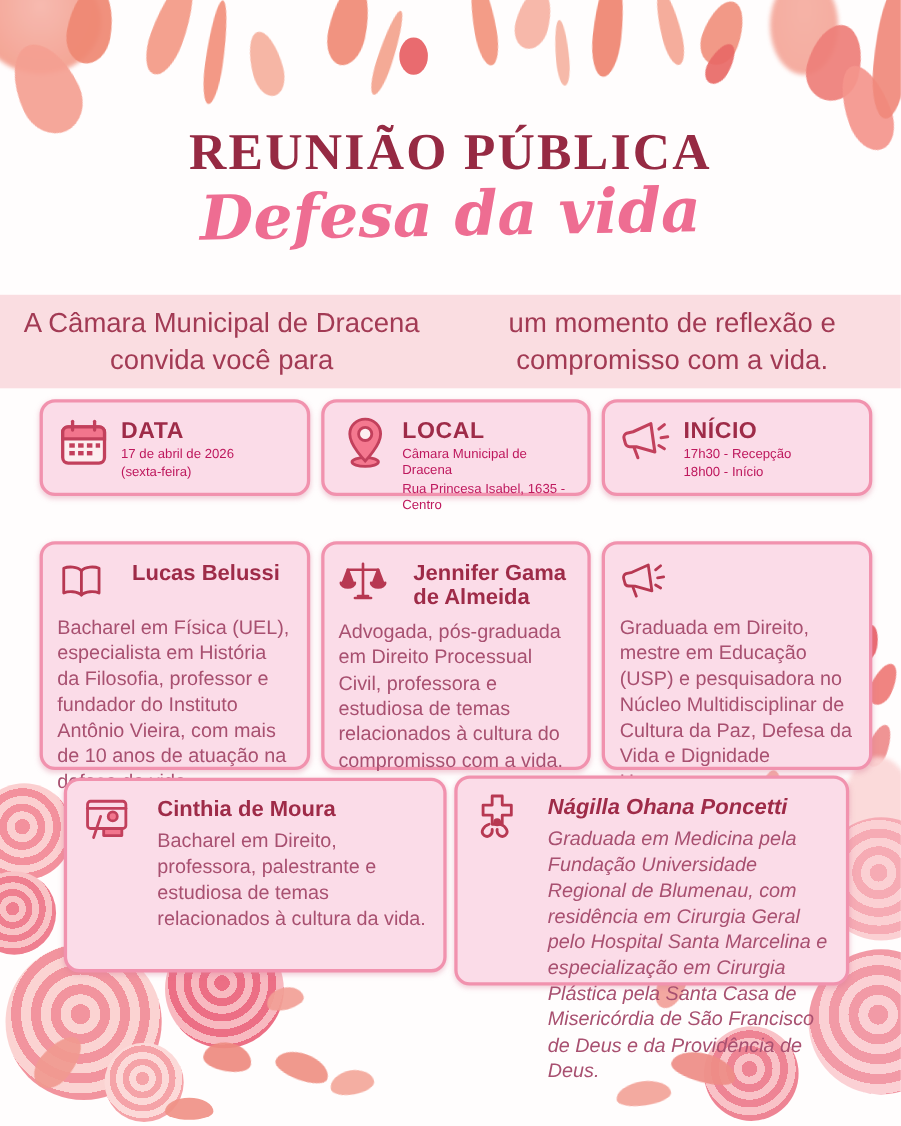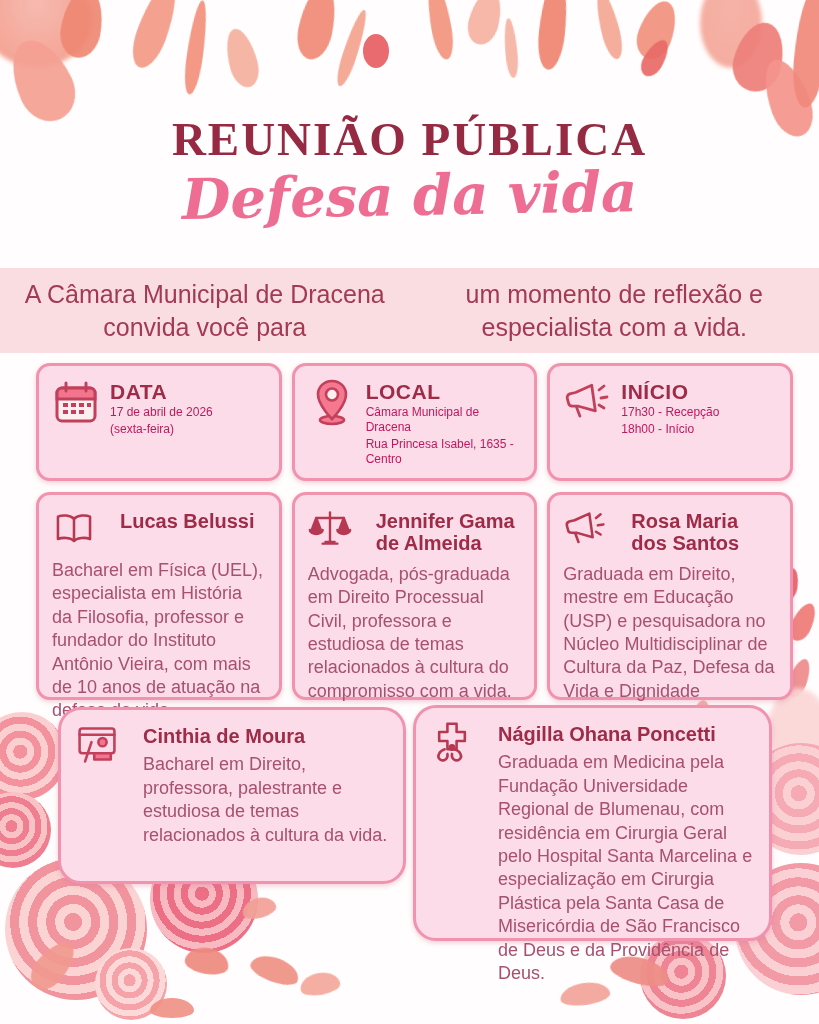--- a/index.html
+++ b/index.html
@@ -22,39 +22,39 @@
   .banner{position:absolute;top:268px;left:0;width:819px;height:85px;background:#fadde1;z-index:2;
          display:flex;flex-direction:row;justify-content:center;align-items:center;
          color:#a23a54;font-size:25px;font-weight:500;line-height:1.32;text-align:center;}
   .footer{position:absolute;top:963px;left:0;width:100%;text-align:center;z-index:2;
          color:#a03450;font-size:28px;font-weight:500;}
 
   
   .card{background:#fbdce8;border:3px solid #f192ae;border-radius:14px;
         box-shadow:0 2px 5px rgba(214,120,150,.35);box-sizing:border-box;}
   .row{position:absolute;left:36px;width:757px;display:flex;gap:10px;z-index:2;}
-  .row1{top:363px;height:118px;}
+  .row1{top:363px;height:88px;}
   .row2{top:492px;height:208px;}
   .row1 .card,.row2 .card{flex:1;padding:12px 13px;}
 
   .info-head{display:flex;align-items:flex-start;gap:10px;}
   .info-icon{flex:0 0 48px;height:48px;}
   .info-icon svg{width:48px;height:48px;}
   .info-title{font-size:21px;font-weight:bold;color:#9e2b48;letter-spacing:.5px;line-height:1.1;margin-top:2px;}
   .info-line{font-size:12px;color:#be185d;font-weight:500;line-height:1.24;margin-top:2px;}
 
   .sp-head{display:flex;align-items:flex-start;gap:24px;}
   .sp-icon{flex:0 0 44px;height:44px;}
   .sp-icon svg{width:44px;height:44px;}
   .sp-name{font-size:20px;font-weight:bold;color:#9e2b48;line-height:1.12;margin-top:3px;}
   .sp-bio{font-size:18px;color:#a85070;font-weight:500;line-height:1.3;margin-top:8px;}
 
-  .card-abs{position:absolute;z-index:2;padding:12px 14px;border-radius:23px;}
+  .card-abs{position:absolute;z-index:2;padding:12px 14px;}
   .card-cinthia{left:58px;top:707px;width:348px;height:177px;}
-  .card-nagilla{left:413px;top:705px;width:359px;height:236px;}
+  .card-nagilla{left:413px;top:705px;width:359px;height:191px;font-style:italic;}
   .card-abs .sp-bio{margin-top:6px;}
   .col{flex:1;}
 </style>
 </head>
 <body>
 
 <div class="poster">
 
   <div class="deco" style="left:0;top:0;width:819px;height:130px;">
     <div class="blob" style="left:-18px;top:-28px;width:110px;height:95px;background:radial-gradient(ellipse at 50% 35%,#f7b3a8,#f1937f);"></div>
@@ -111,21 +111,21 @@
     <div class="leaf" style="left:60px;top:308px;width:24px;height:50px;background:#f2a19a;transform:rotate(25deg);"></div>
     <div class="leaf" style="left:70px;top:398px;width:60px;height:26px;background:#ee8d86;transform:rotate(15deg);"></div>
     <div class="leaf" style="left:20px;top:423px;width:50px;height:22px;background:#f3a399;transform:rotate(-8deg);"></div>
   </div>
 
   <div class="title">REUNIÃO PÚBLICA</div>
   <div class="subtitle">Defesa da vida</div>
 
   <div class="banner">
     <div>A Câmara Municipal de Dracena convida você para</div>
-    <div>um momento de reflexão e especialista com a vida.</div>
+    <div>um momento de reflexão e compromisso com a vida.</div>
   </div>
 
   <div class="row row1">
 
     <div class="card">
       <div class="info-head">
         <span class="info-icon">
           <svg viewBox="0 0 48 48" fill="none" stroke="#c2405c" stroke-width="3" stroke-linecap="round">
             <rect x="5" y="10" width="38" height="33" rx="5" fill="#fdeef0"></rect>
             <path d="M5 21 h38 v-6 a5 5 0 0 0 -5 -5 h-28 a5 5 0 0 0 -5 5 z" fill="#f2758d"></path>
@@ -225,21 +225,20 @@
       <div class="sp-head">
         <span class="sp-icon">
           <svg viewBox="0 0 48 48" fill="none" stroke="#b73852" stroke-width="2.8" stroke-linecap="round" stroke-linejoin="round">
             <path d="M31 8 L31 34 L15 27 L9 26 a4 4 0 0 1 -3.5 -4 l-0.5 -4 a4 4 0 0 1 3 -4.5 L14 13 Z" transform="rotate(-8 24 24)"></path>
             <path d="M13 28 l2 9" transform="rotate(-8 24 24)"></path>
             <line x1="36" y1="12" x2="41" y2="8"></line>
             <line x1="38" y1="20" x2="44" y2="19"></line>
             <line x1="36" y1="27" x2="41" y2="30"></line>
           </svg>
         </span>
-        <div class="col sp-name">Rosa Maria dos Santos</div>
       </div>
       <div class="sp-bio">Graduada em Direito, mestre em Educação (USP) e pesquisadora no Núcleo Multidisciplinar de Cultura da Paz, Defesa da Vida e Dignidade Humana.</div>
     </div>
   </div>
 
   <div class="card card-abs card-cinthia">
     <div class="sp-head">
       <span class="sp-icon">
         <svg viewBox="0 0 48 48" fill="none" stroke="#c2405c" stroke-width="2.8" stroke-linecap="round" stroke-linejoin="round">
           <rect x="5" y="7" width="38" height="27" rx="3"></rect>

